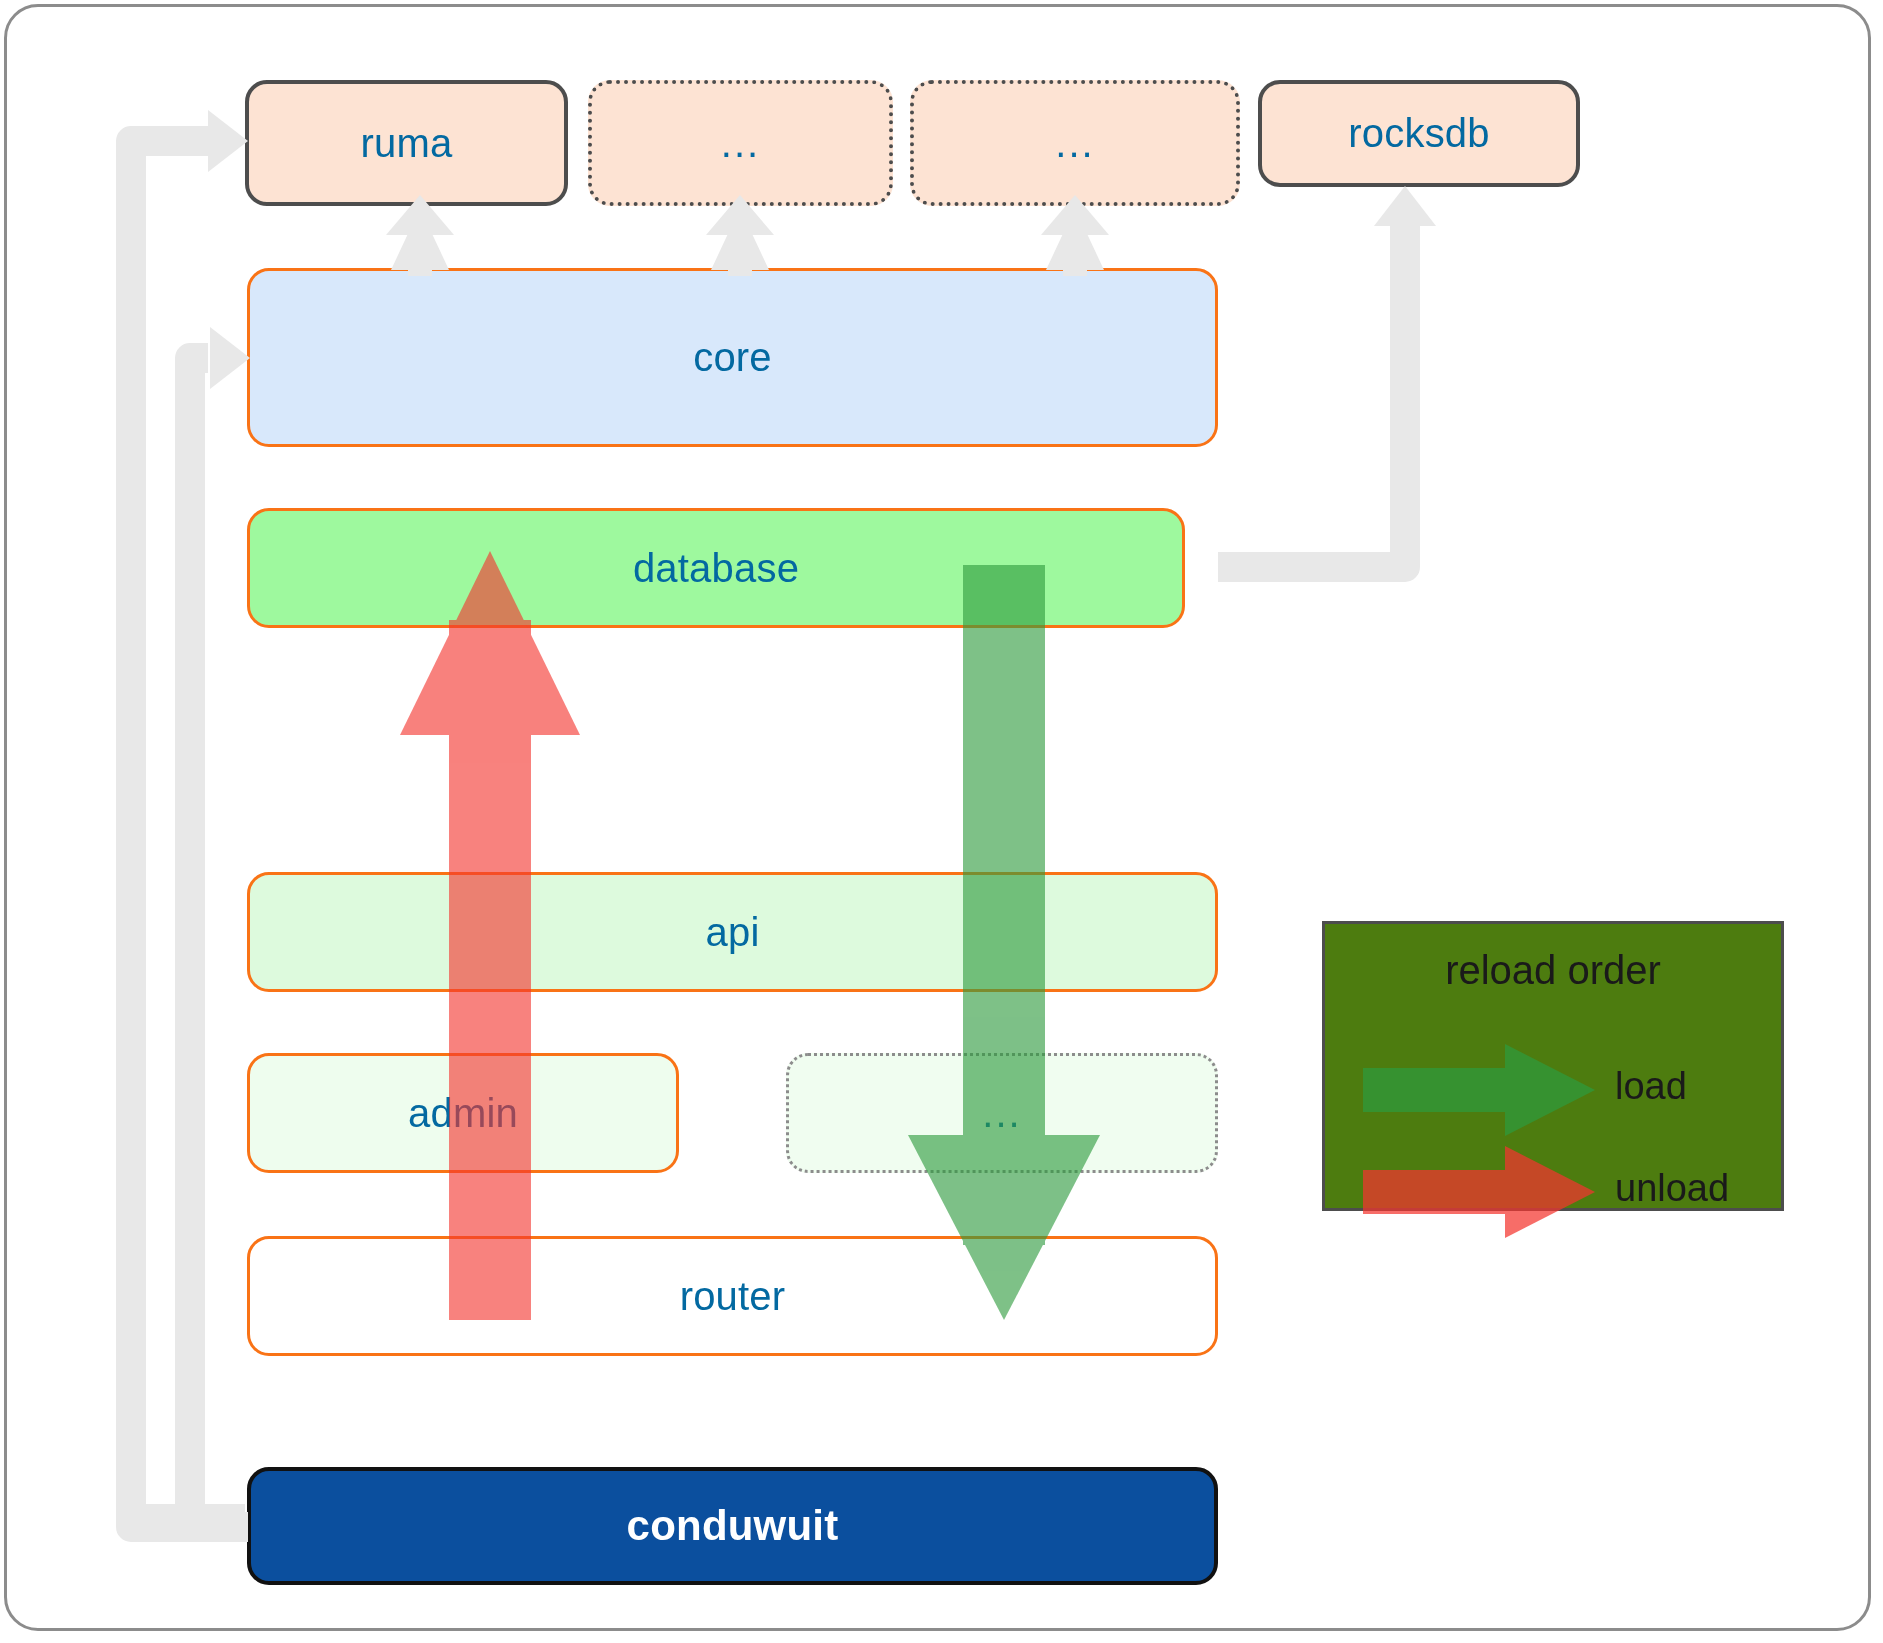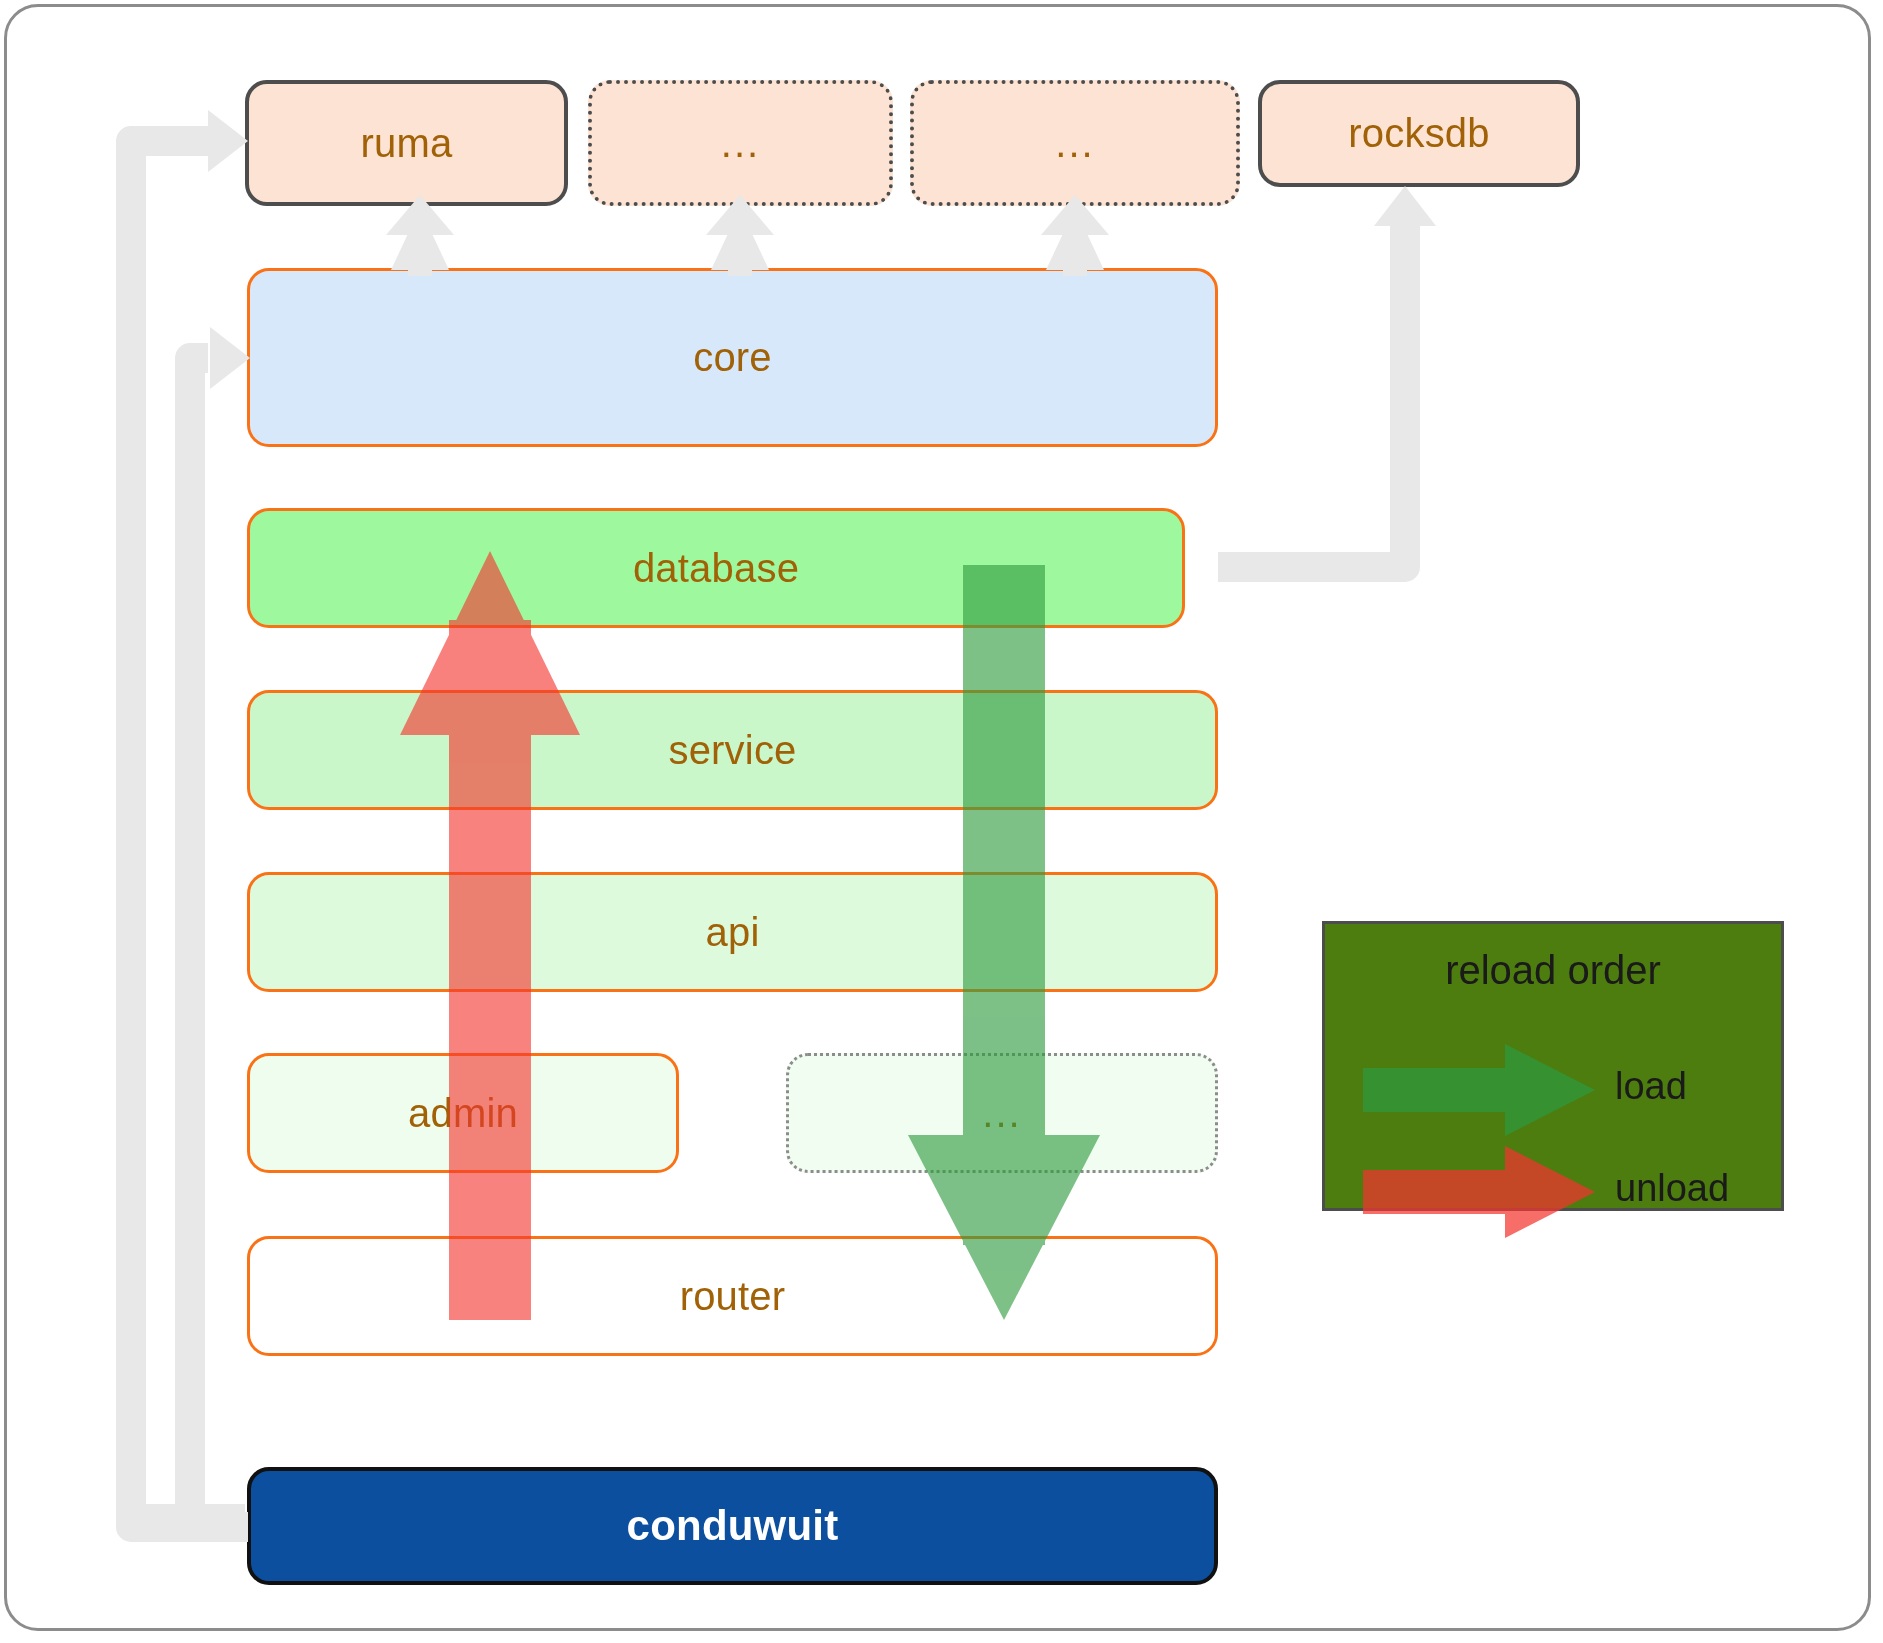--- a/index.html
+++ b/index.html
@@ -29,21 +29,21 @@
 
   
   .box {
     position: absolute;
     box-sizing: border-box;
     display: flex;
     align-items: center;
     justify-content: center;
     border-radius: 18px;
     font-size: 40px;
-    color: #a16207;
+    color: #0369a1;
     letter-spacing: .2px;
   }
   .box .lbl { position: relative; z-index: 2; }
 
   
   .dep {
     background: #fde3d3;
     border: 4px solid #4d4d4d;
     border-radius: 22px;
   }
@@ -201,23 +201,20 @@
   </div>
 
   <div class="box layer c-core" style="left:247px;top:268px;width:971px;height:179px;">
     <span class="lbl">core</span>
   </div>
 
   <div class="box layer c-database" style="left:247px;top:508px;width:938px;height:120px;">
     <span class="lbl">database</span>
   </div>
 
-  <div class="box layer c-service" style="left:247px;top:690px;width:971px;height:120px;">
-    <span class="lbl">service</span>
-  </div>
 
   <div class="box layer c-api" style="left:247px;top:872px;width:971px;height:120px;">
     <span class="lbl">api</span>
   </div>
 
   <div class="box layer c-admin" style="left:247px;top:1053px;width:432px;height:120px;">
     <span class="lbl">admin</span>
   </div>
 
   <div class="box layer dotted c-dots" style="left:786px;top:1053px;width:432px;height:120px;">

